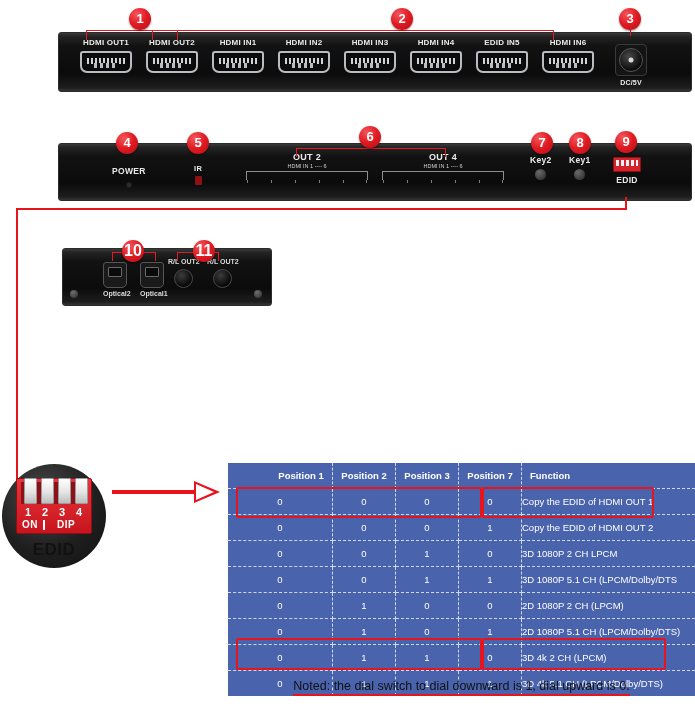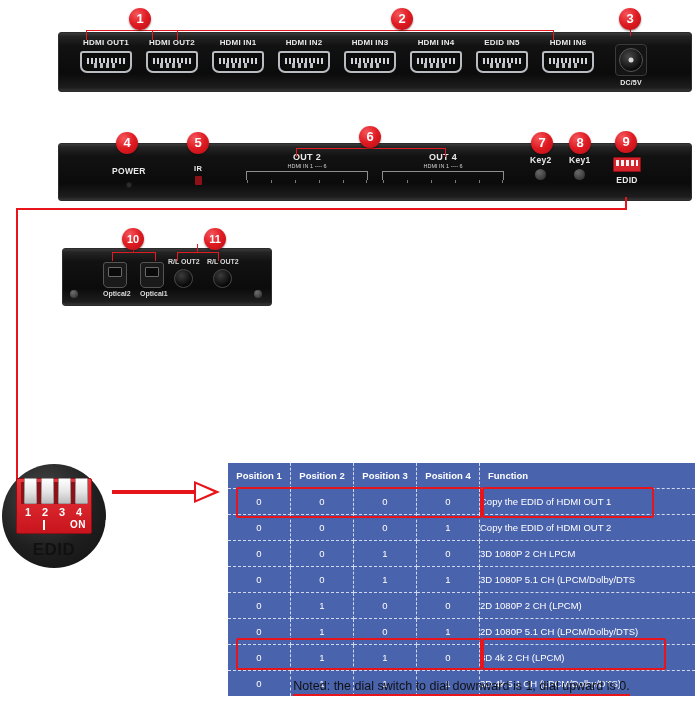--- a/index.html
+++ b/index.html
@@ -8,21 +8,21 @@
 
   .abs{position:absolute;}
 
   
   .badge{width:22px;height:22px;border-radius:50%;
          background:radial-gradient(circle at 35% 28%, #f4webb 0%, #e8222a 45%, #c0101a 100%);
          background:radial-gradient(circle at 35% 28%, #f4565c 0%, #e01b22 48%, #b80d15 100%);
          color:#fff;font-size:13px;font-weight:bold;line-height:22px;
          text-align:center;z-index:30;
          box-shadow:0 1px 2px rgba(0,0,0,.45);}
-  .badge.wide{font-size:11px;}
+  .badge.wide{font-size:16px;margin-top:12px;}
 
   
   .chassis{background:linear-gradient(180deg,#3a3a3a 0%,#242424 6%,#121212 22%,#0b0b0b 70%,#1d1d1d 94%,#343434 100%);
            border:1px solid #2c2c2c;border-radius:3px;}
 
   
   .hdmi{width:52px;height:22px;background:#0d0d0d;
         border:2px solid #b9bcc0;
         border-radius:3px 3px 7px 7px;
         box-sizing:border-box;position:relative;
@@ -79,21 +79,21 @@
   .dipcircle{width:104px;height:104px;border-radius:50%;
              background:radial-gradient(circle at 40% 32%,#4a4a4a 0%,#1f1f1f 55%,#111 100%);}
   .dipbody{width:74px;height:54px;background:linear-gradient(180deg,#e8353c,#c8151d);
            border:1px solid #8d0f15;border-radius:2px;position:relative;}
   .dipslot{position:absolute;left:4px;right:4px;top:3px;height:22px;background:#8e1118;
            border-radius:1px;}
   .lever{position:absolute;top:-1px;width:11px;height:24px;
          background:linear-gradient(180deg,#ffffff 0%,#e4e4e4 55%,#bdbdbd 100%);
          border:1px solid #9a9a9a;border-radius:1px;}
   .dipnum{position:absolute;color:#ffffff;font-size:11px;font-weight:bold;}
-  .diptxt{position:absolute;color:#ffffff;font-size:10px;font-weight:bold;letter-spacing:.5px;margin-left:48px;}
+  .diptxt{position:absolute;color:#ffffff;font-size:10px;font-weight:bold;letter-spacing:.5px;}
   .edidword{color:#111;font-size:17px;font-weight:bold;letter-spacing:.5px;text-align:center;}
 
   
   table.edid{border-collapse:collapse;width:467px;background:#4a63ad;table-layout:fixed;}
   table.edid th,table.edid td{color:#fff;font-size:9.5px;height:25px;
         border-right:1px dashed #cfd8ef;border-bottom:1px dashed #cfd8ef;
         text-align:center;padding:0;font-weight:normal;}
   table.edid th{font-weight:bold;font-size:9.5px;border-bottom:1px dashed #cfd8ef;}
   table.edid th:last-child,table.edid td:last-child{border-right:none;text-align:left;padding-left:0;}
   table.edid tr:last-child td{border-bottom:none;}
@@ -264,21 +264,21 @@
   <div class="rca" style="margin:4px auto 0;"></div>
 </div>
 
 <div class="abs bracket" style="left:112px;top:252px;width:42px;height:8px;"></div>
 <div class="abs stem" style="left:133px;top:244px;height:9px;"></div>
 <div class="abs bracket" style="left:177px;top:252px;width:40px;height:8px;"></div>
 <div class="abs stem" style="left:197px;top:244px;height:9px;"></div>
 
 <div class="abs badge wide" style="left:122px;top:228px;">
   <span>10</span></div>
-<div class="abs badge wide" style="left:204px;top:228px;">
+<div class="abs badge wide" style="left:193px;top:228px;">
   <span>11</span></div>
 
 <div class="abs dipcircle" style="left:2px;top:464px;"></div>
 
 <div class="abs dipbody" style="left:16px;top:478px;">
   <div class="dipslot"></div>
   <div class="lever" style="left:7px;"></div>
   <div class="lever" style="left:24px;"></div>
   <div class="lever" style="left:41px;"></div>
   <div class="lever" style="left:58px;"></div>
@@ -298,24 +298,24 @@
 <div class="redline" style="left:112px;top:490px;width:86px;height:4px;"></div>
 <div class="abs" style="left:194px;top:481px;width:0;height:0;border-top:11px solid transparent;
             border-bottom:11px solid transparent;border-left:26px solid #e8141c;"></div>
 <div class="abs" style="left:196px;top:484px;width:0;height:0;border-top:8px solid transparent;
             border-bottom:8px solid transparent;border-left:18px solid #ffffff;"></div>
 
 <div class="abs" style="left:228px;top:463px;">
   <table class="edid">
     <thead>
       <tr>
-        <th style="width:62px;">Position 1</th>
+        <th style="width:62px;padding-left:42px;">Position 1</th>
         <th style="width:62px;">Position 2</th>
         <th style="width:62px;">Position 3</th>
-        <th style="width:62px;">Position 4</th>
+        <th style="width:62px;">Position 7</th>
         <th>Function</th>
       </tr>
     </thead>
     <tbody>
       <tr>
         <td>0</td>
         <td>0</td>
         <td>0</td>
         <td>0</td>
         <td>Copy the EDID of HDMI OUT 1</td>

